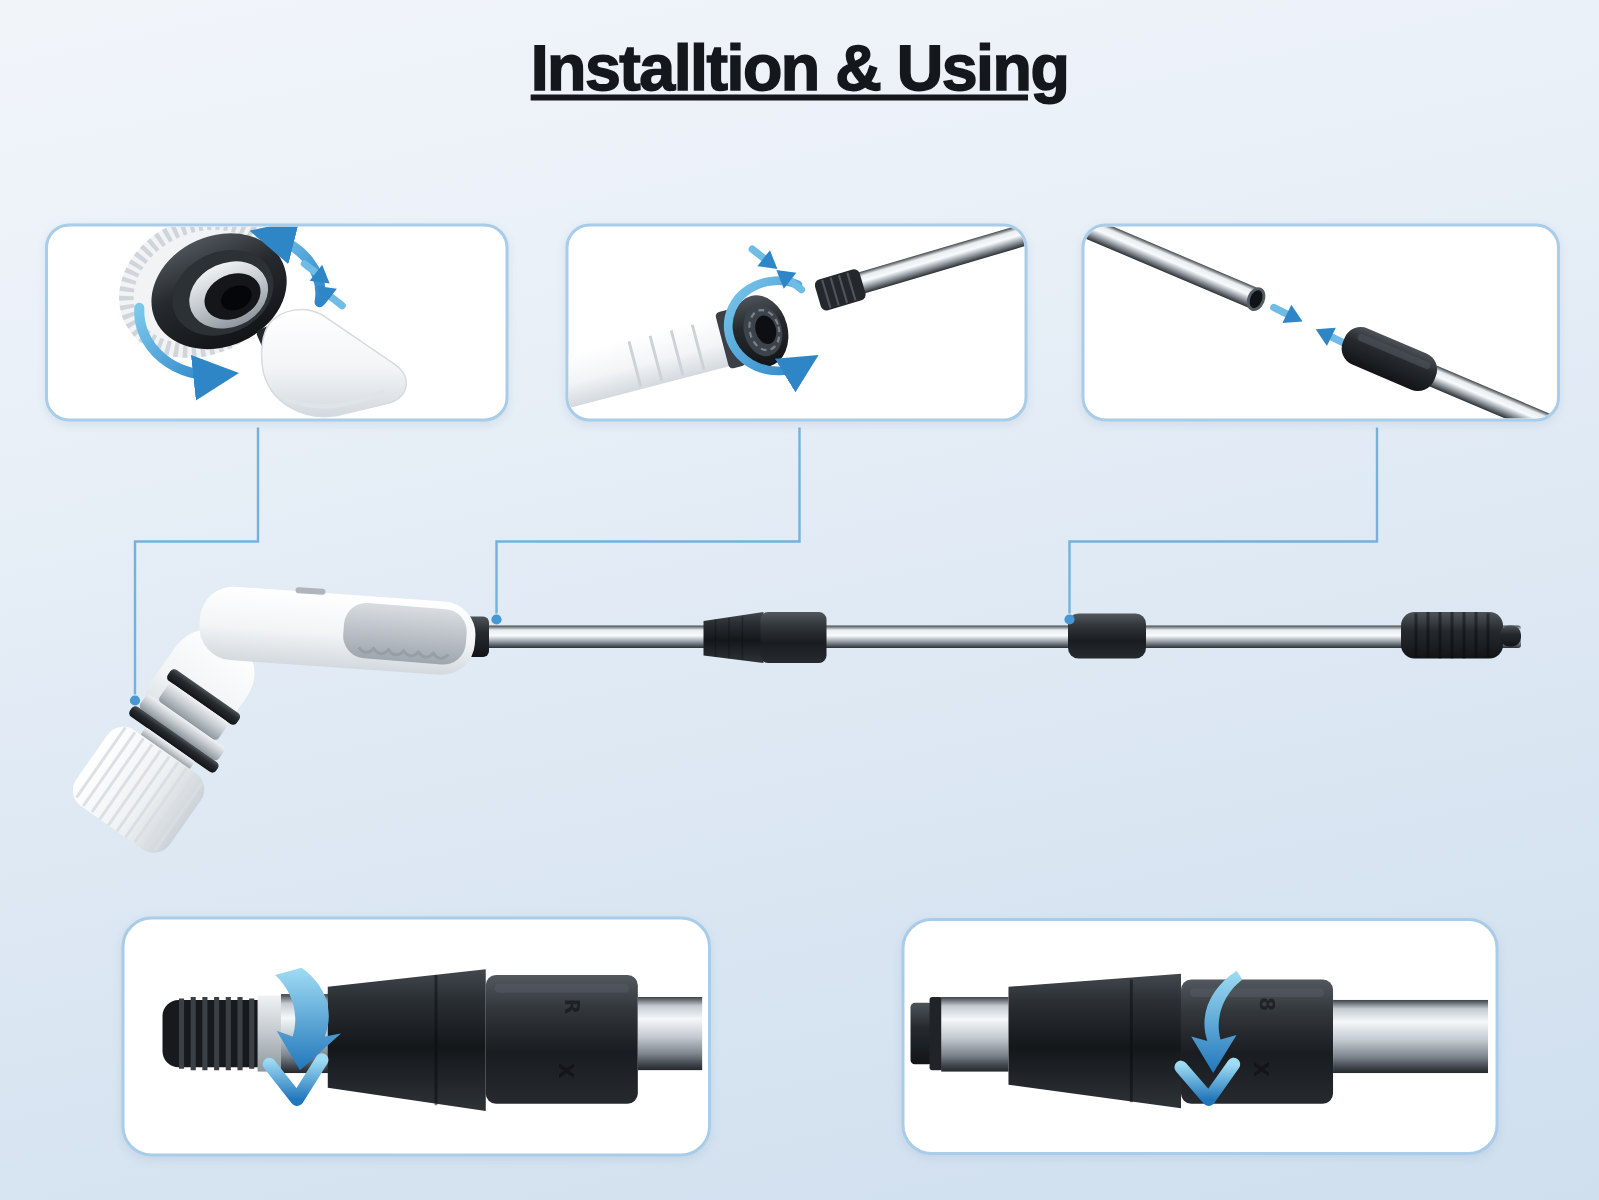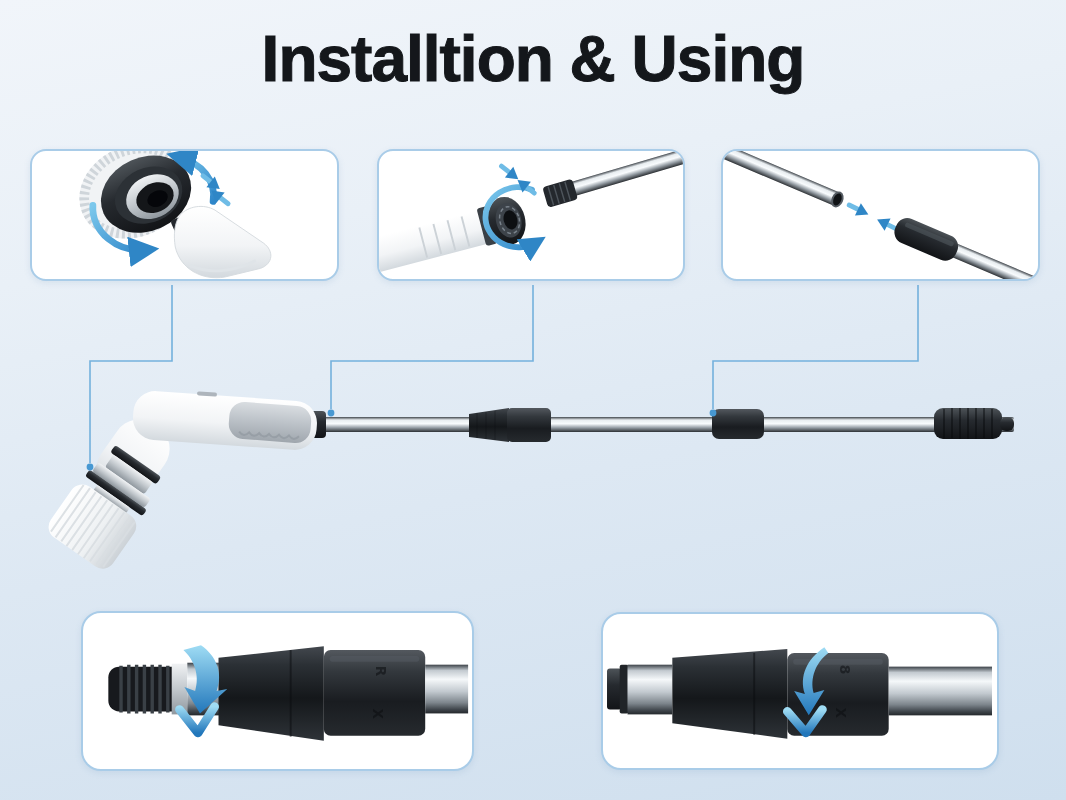--- a/index.html
+++ b/index.html
@@ -3,21 +3,21 @@
 <meta charset="utf-8">
 <style>
   html,body{margin:0;padding:0;background:#dfe9f3;}
   .page{
     position:relative;width:1066px;height:800px;overflow:hidden;
     font-family:"Liberation Sans","DejaVu Sans",sans-serif;
     background:linear-gradient(168deg,#f1f5fa 0%,#e9f0f7 28%,#dde8f3 58%,#cfdfee 100%);
   }
   .title{
     position:absolute;top:22px;left:0;width:100%;margin:0;text-align:center;
-    font-size:64px;font-weight:bold;letter-spacing:-1px;color:#14171b;
+    font-size:43px;font-weight:bold;letter-spacing:-1px;color:#14171b;text-decoration:underline;
     -webkit-text-stroke:1px #14171b;
   }
   .panel{
     position:absolute;background:#fff;border:2px solid #a9cce8;border-radius:16px;
     box-shadow:0 2px 6px rgba(100,140,180,0.15);box-sizing:border-box;overflow:hidden;
   }
   .panel svg{position:absolute;left:0;top:0;width:100%;height:100%;}
   #panel-t1{left:30px;top:149px;width:309px;height:132px;}
   #panel-t2{left:377px;top:149px;width:308px;height:132px;}
   #panel-t3{left:721px;top:149px;width:319px;height:132px;}

